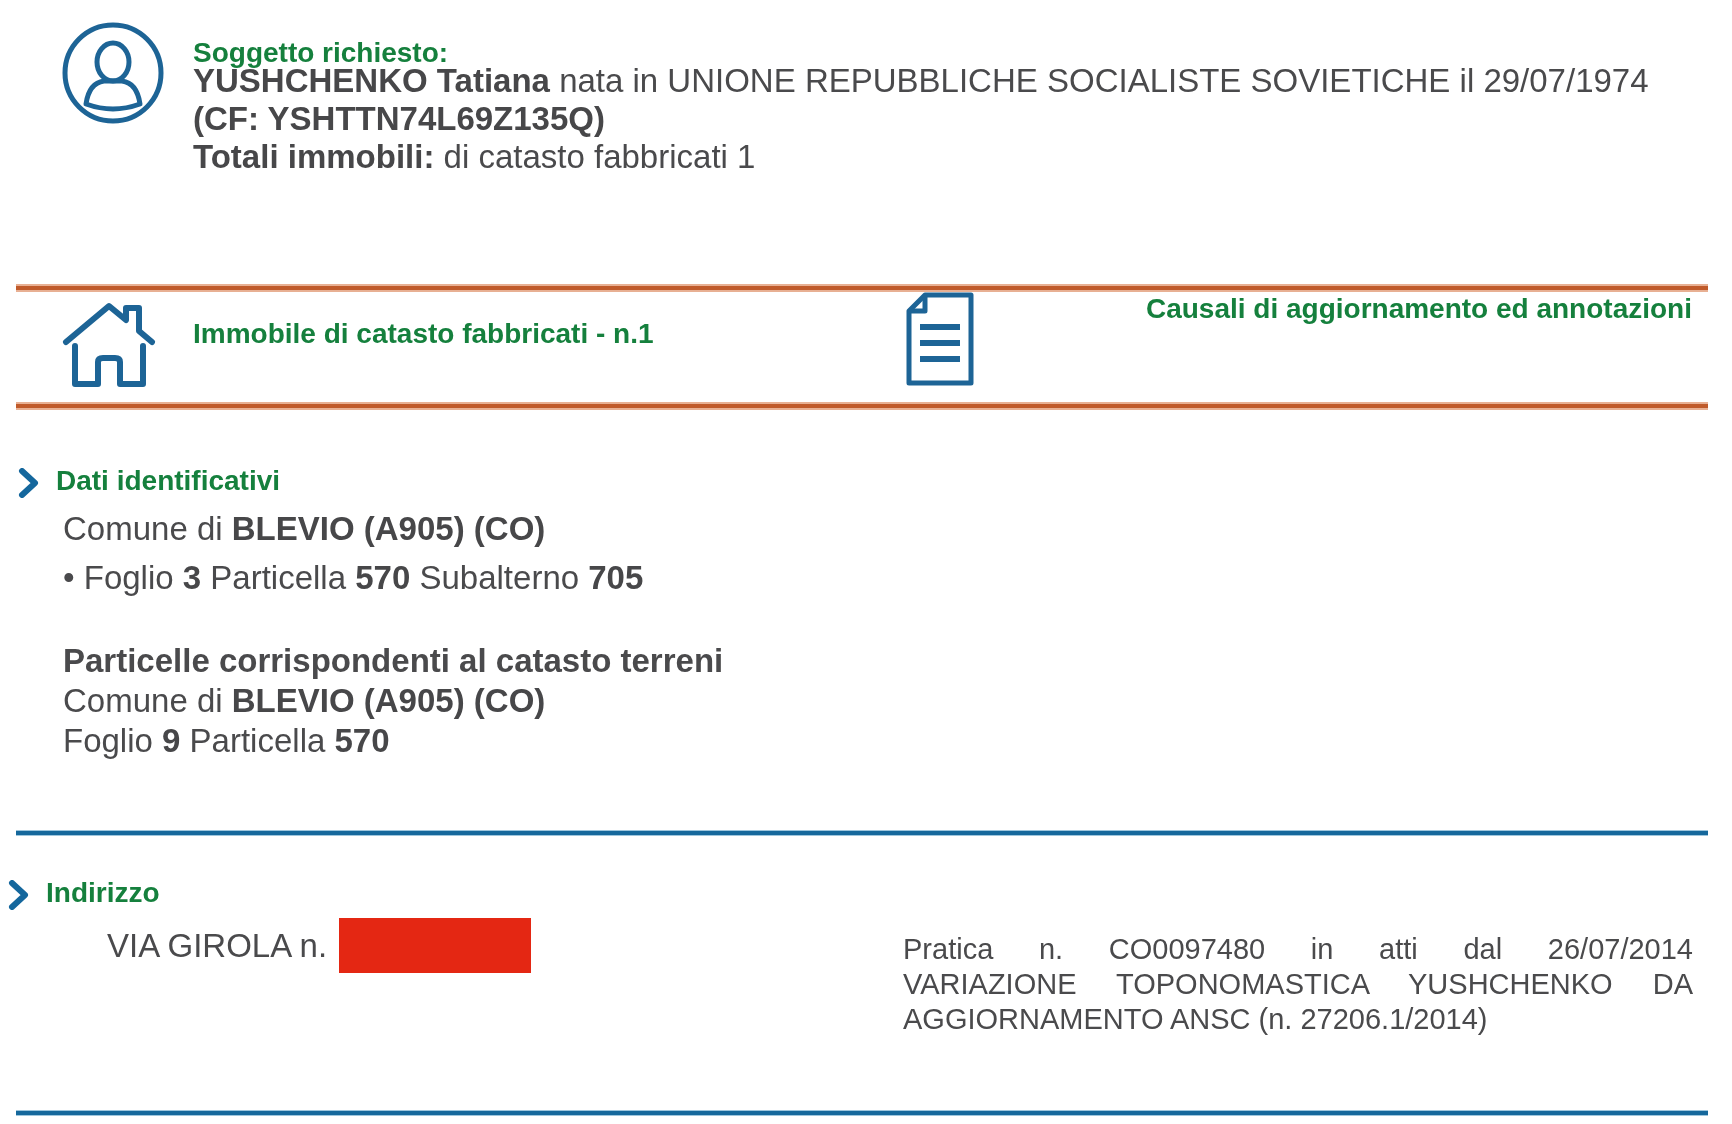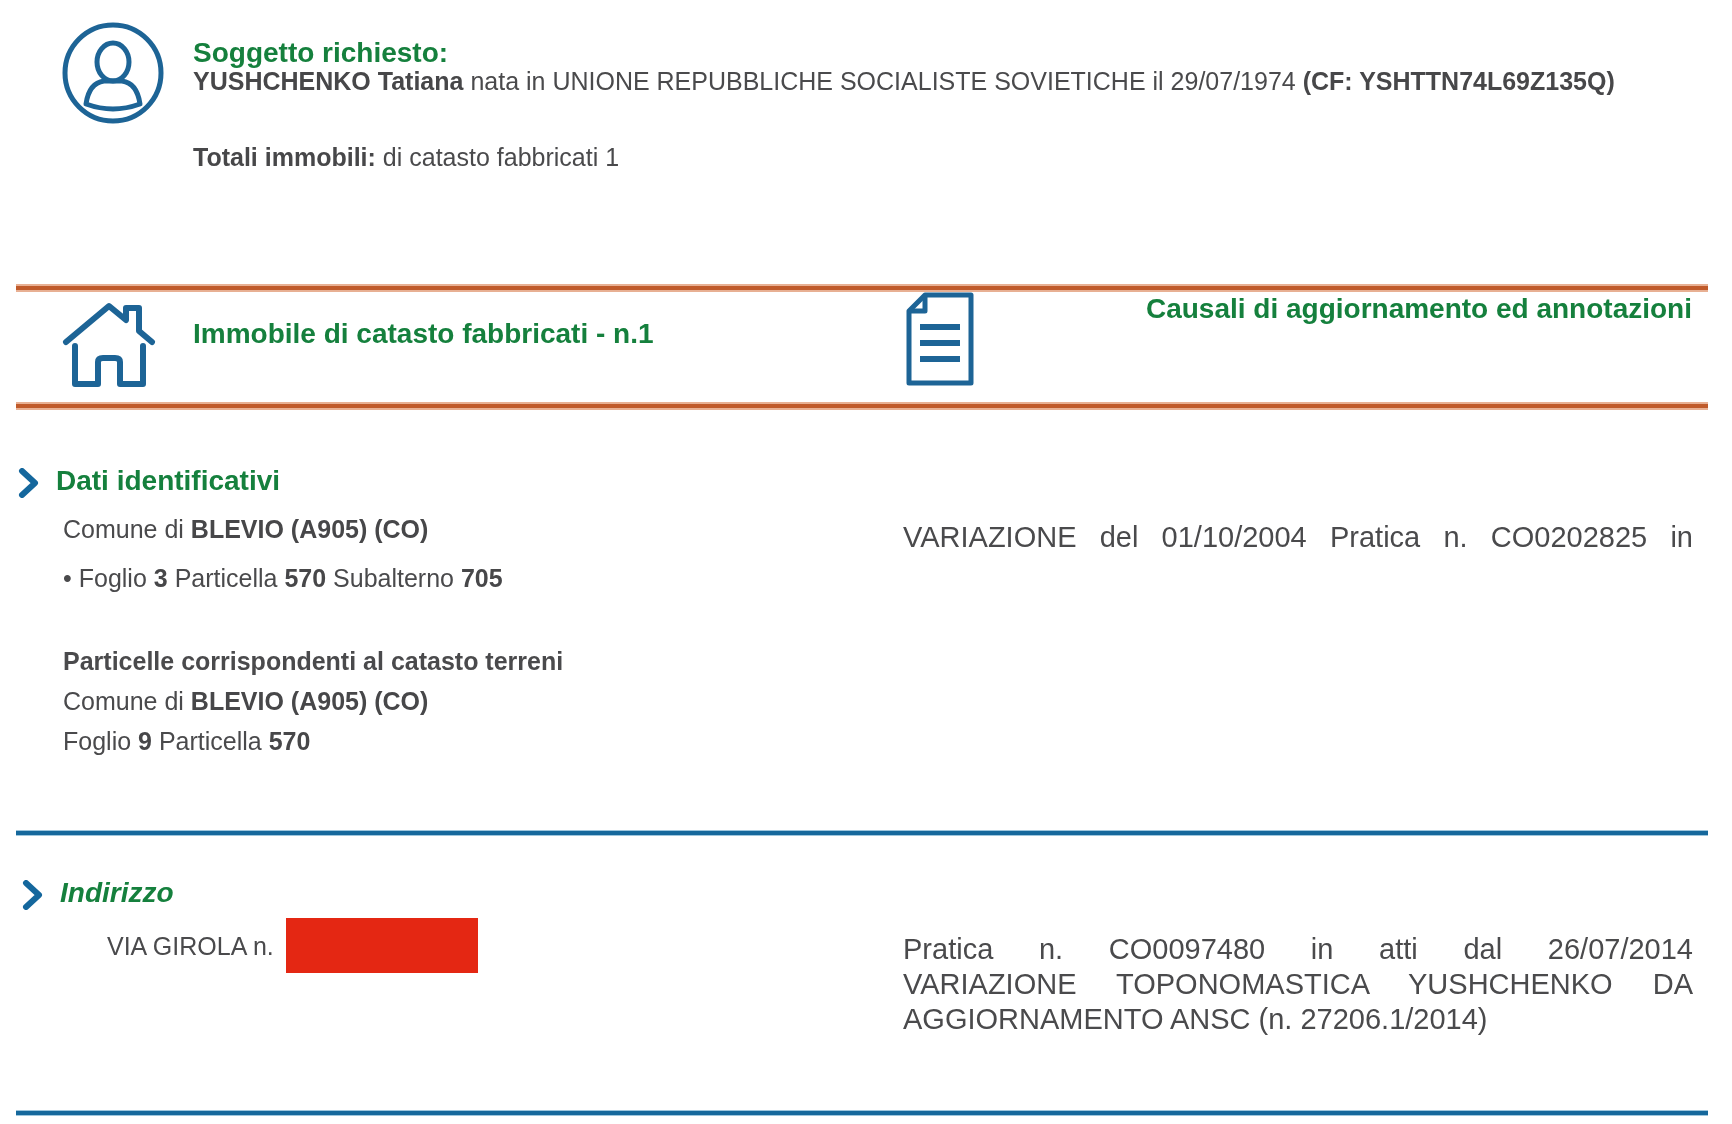--- a/index.html
+++ b/index.html
@@ -17,21 +17,21 @@
   .blue-h {
     color: #15803d;
     font-weight: bold;
     font-size: 28px;
     line-height: 38px;
   }
   .section-head { display: flex; align-items: flex-start; gap: 16px; }
   .chev { margin-top: 6px; flex: 0 0 auto; }
 
   
-  .txt { font-size: 25px; line-height: 38px; }
+  .txt { font-size: 33px; line-height: 38px; }
   .txt b, .txt strong { font-weight: bold; color: #474749; }
 
   
   .rule-orange {
     left: 16px; width: 1692px; height: 4px;
     background: #c05a2a;
     border-top: 2px solid #e8b093;
     border-bottom: 2px solid #e8b093;
   }
   .rule-blue {
@@ -123,40 +123,39 @@
   <span>•</span>
   <span>Foglio</span>
   <strong>3</strong>
   <span>Particella</span>
   <strong>570</strong>
   <span>Subalterno</span>
   <strong>705</strong>
 </p>
 
 <div class="abs" style="left:903px; top:520px; width:790px;">
-  <div class="jline">VARIAZIONE del 01/10/2004 Pratica n. CO0202825 in</div>
 </div>
 
 <p class="abs txt" style="left:63px; top:642px; margin:0; font-weight:bold;">Particelle corrispondenti al catasto terreni</p>
 
 <p class="abs txt" style="left:63px; top:682px; margin:0;">
   <span>Comune di</span>
   <strong>BLEVIO (A905) (CO)</strong>
 </p>
 
 <p class="abs txt" style="left:63px; top:722px; margin:0;">
   <span>Foglio</span>
   <strong>9</strong>
   <span>Particella</span>
   <strong>570</strong>
 </p>
 
 <div class="abs rule-blue" style="top:830px;"></div>
 
-<div class="abs section-head" style="left:22px; top:874px;font-style:italic;">
+<div class="abs section-head" style="left:8px; top:874px;">
   <span class="chev">
     <svg width="22" height="30" viewBox="0 0 22 30">
       <polyline points="4,3 17,15 4,27" fill="none" stroke="#14679d" stroke-width="6" stroke-linecap="round" stroke-linejoin="round"></polyline>
     </svg>
   </span>
   <span class="blue-h">Indirizzo</span>
 </div>
 
 <div class="abs addr-row txt" style="left:63px; top:918px; height:55px;margin-left:44px;">
   <span>VIA GIROLA n.</span>

